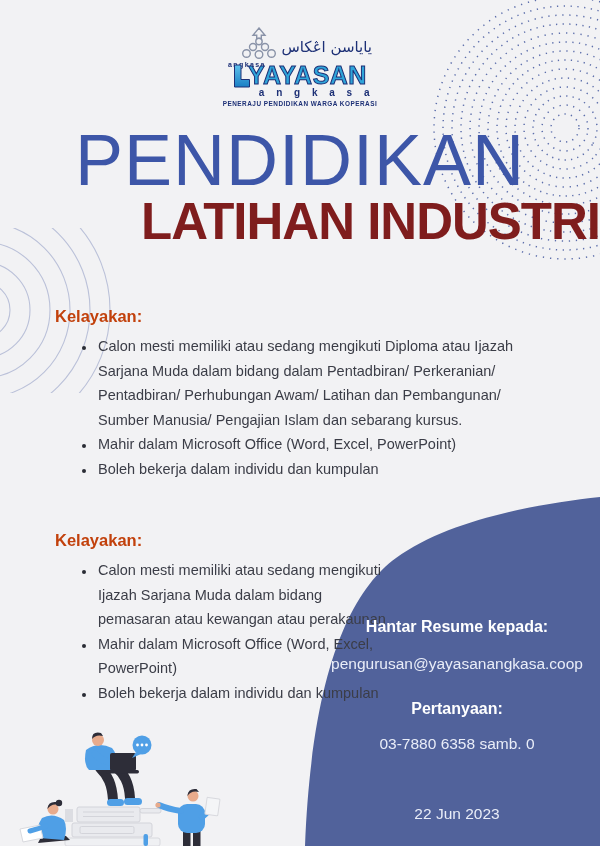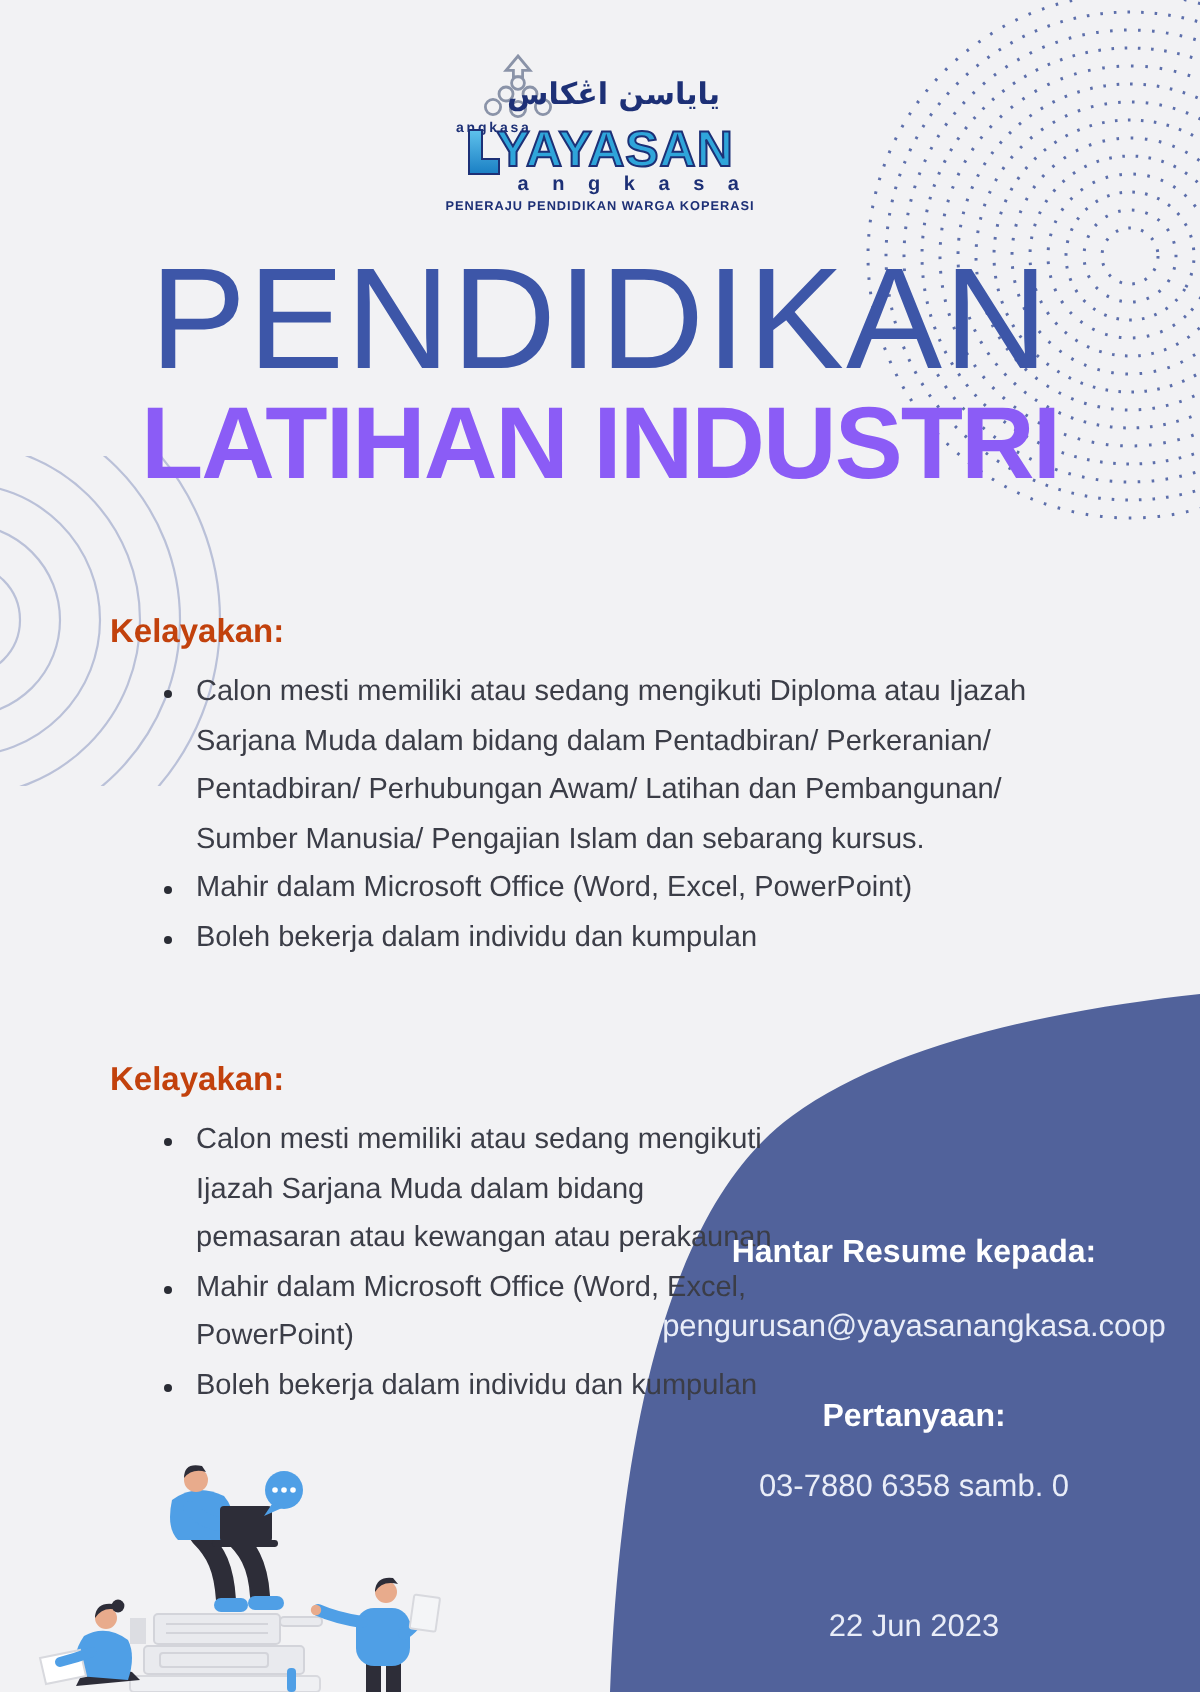--- a/index.html
+++ b/index.html
@@ -9,30 +9,30 @@
     font-family:"Liberation Sans",sans-serif;
   }
   svg{display:block}
   
   .swirl{position:absolute;top:0;right:0;z-index:1;opacity:.85}
   .rings{position:absolute;left:0;top:228px;z-index:1;opacity:.9}
   
   .logo{position:absolute;left:50%;transform:translateX(-50%);top:27px;width:152px;height:82px;z-index:3}
   .logo .emblem{position:absolute;left:12px;top:0}
   .logo-small{position:absolute;left:4px;top:34px;font-size:7px;font-weight:bold;color:#1d3076;letter-spacing:1.4px}
-  .logo-jawi{position:absolute;right:16px;top:11px;font-size:15px;font-weight:bold;color:#1d3076;direction:rtl;font-family:"DejaVu Sans",sans-serif}
+  .logo-jawi{position:absolute;right:4px;top:11px;font-size:15px;font-weight:normal;color:#1d3076;direction:rtl;font-family:"DejaVu Sans",sans-serif}
   .logo-wordrow{position:absolute;left:0;top:36px;width:100%;display:flex;align-items:flex-start;justify-content:center}
   .logo-word{font-size:25px;font-weight:bold;color:#2fa5da;-webkit-text-stroke:1px #1d3076;letter-spacing:.5px;line-height:1;margin-left:-2px}
   .logo-sub{position:absolute;right:2px;top:60px;font-size:10px;font-weight:bold;color:#1d3076;letter-spacing:4.5px}
   .logo-tagline{position:absolute;left:-24px;right:-24px;top:73px;text-align:center;font-size:6.4px;font-weight:bold;color:#1d3076;letter-spacing:.5px}
   
   .t1{position:absolute;top:124px;left:0;right:0;margin:0;text-align:center;z-index:2;
       font-size:72px;font-weight:200;color:#3d56a8;line-height:1;letter-spacing:1px}
-  .t2{position:absolute;top:196px;left:0;right:0;margin:0;text-align:center;z-index:2;
-      font-size:51px;font-weight:800;color:#8b5cf6;line-height:1;letter-spacing:-1px}
+  .t2{position:absolute;top:196px;left:0;right:0;margin:0;text-align:right;z-index:2;
+      font-size:51px;font-weight:800;color:#7f1d1d;line-height:1;letter-spacing:-1px}
   
   .sec{position:absolute;left:55px;z-index:3}
   .sec-1{top:294px;width:505px}
   .sec-2{top:518px;width:348px}
   .sec h3{margin:0;font-size:21px;font-weight:800;color:#3f59ac;letter-spacing:.1px}
   .sec h4{margin:13px 0 0;font-size:16.5px;font-weight:800;color:#c2410c}
   .sec ul{margin:8px 12px 0;padding-left:29px}
   .sec li{font-size:14.5px;line-height:1.69;color:#3b3d47;padding-left:2px}
   .sec li::marker{color:#2a2c34;font-size:12px}
   

